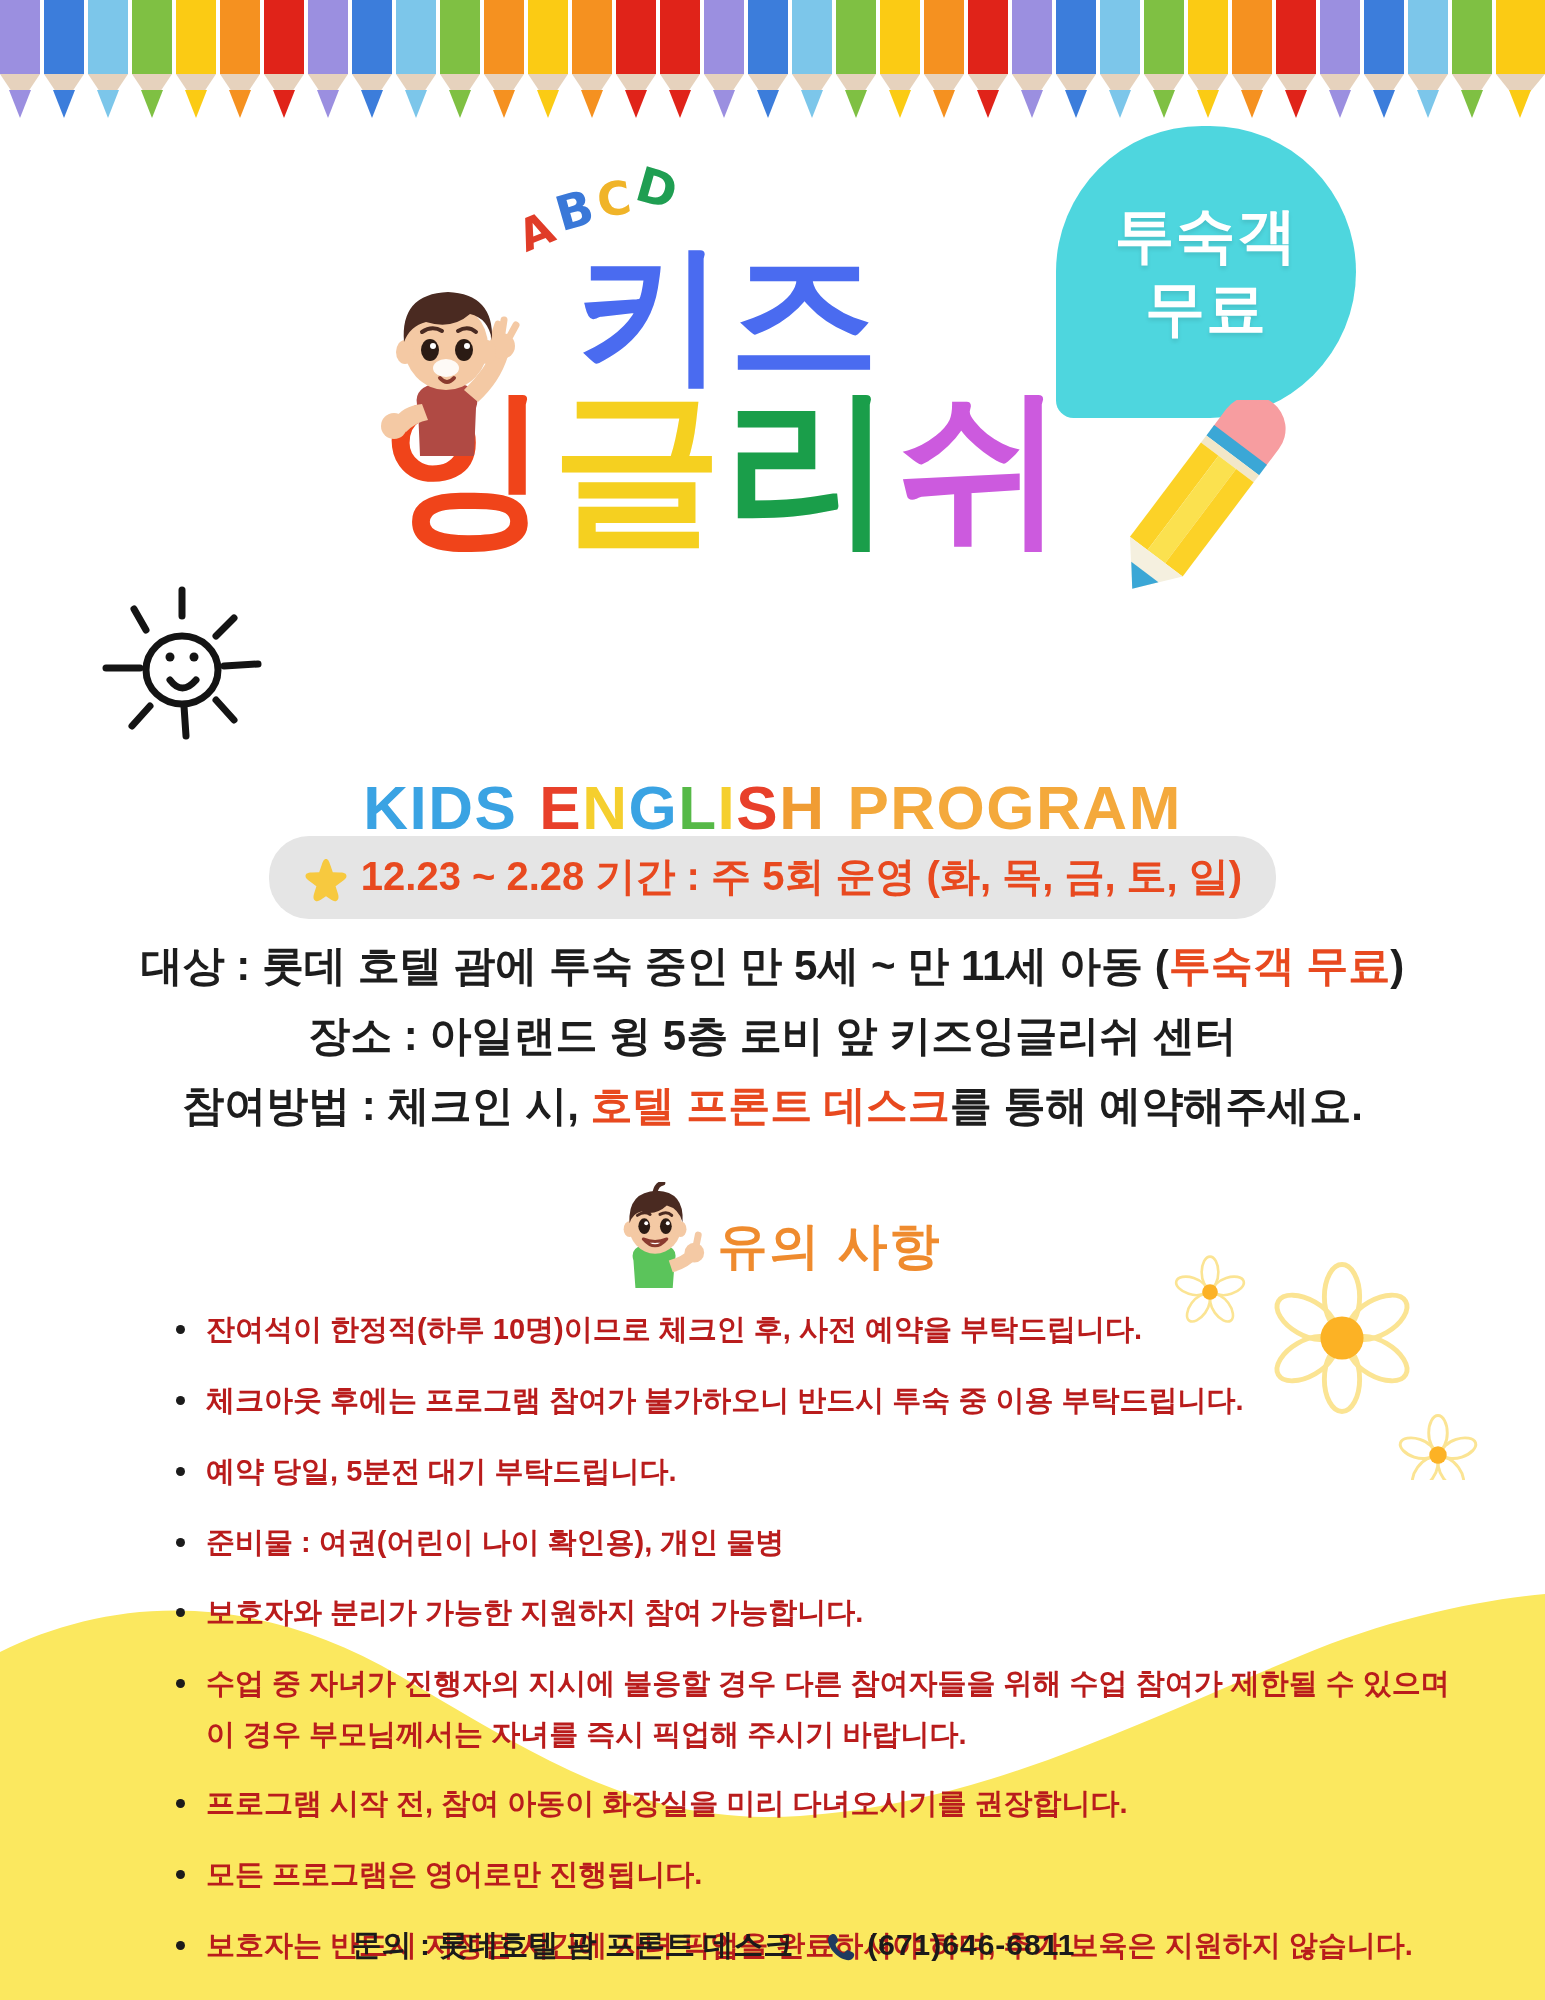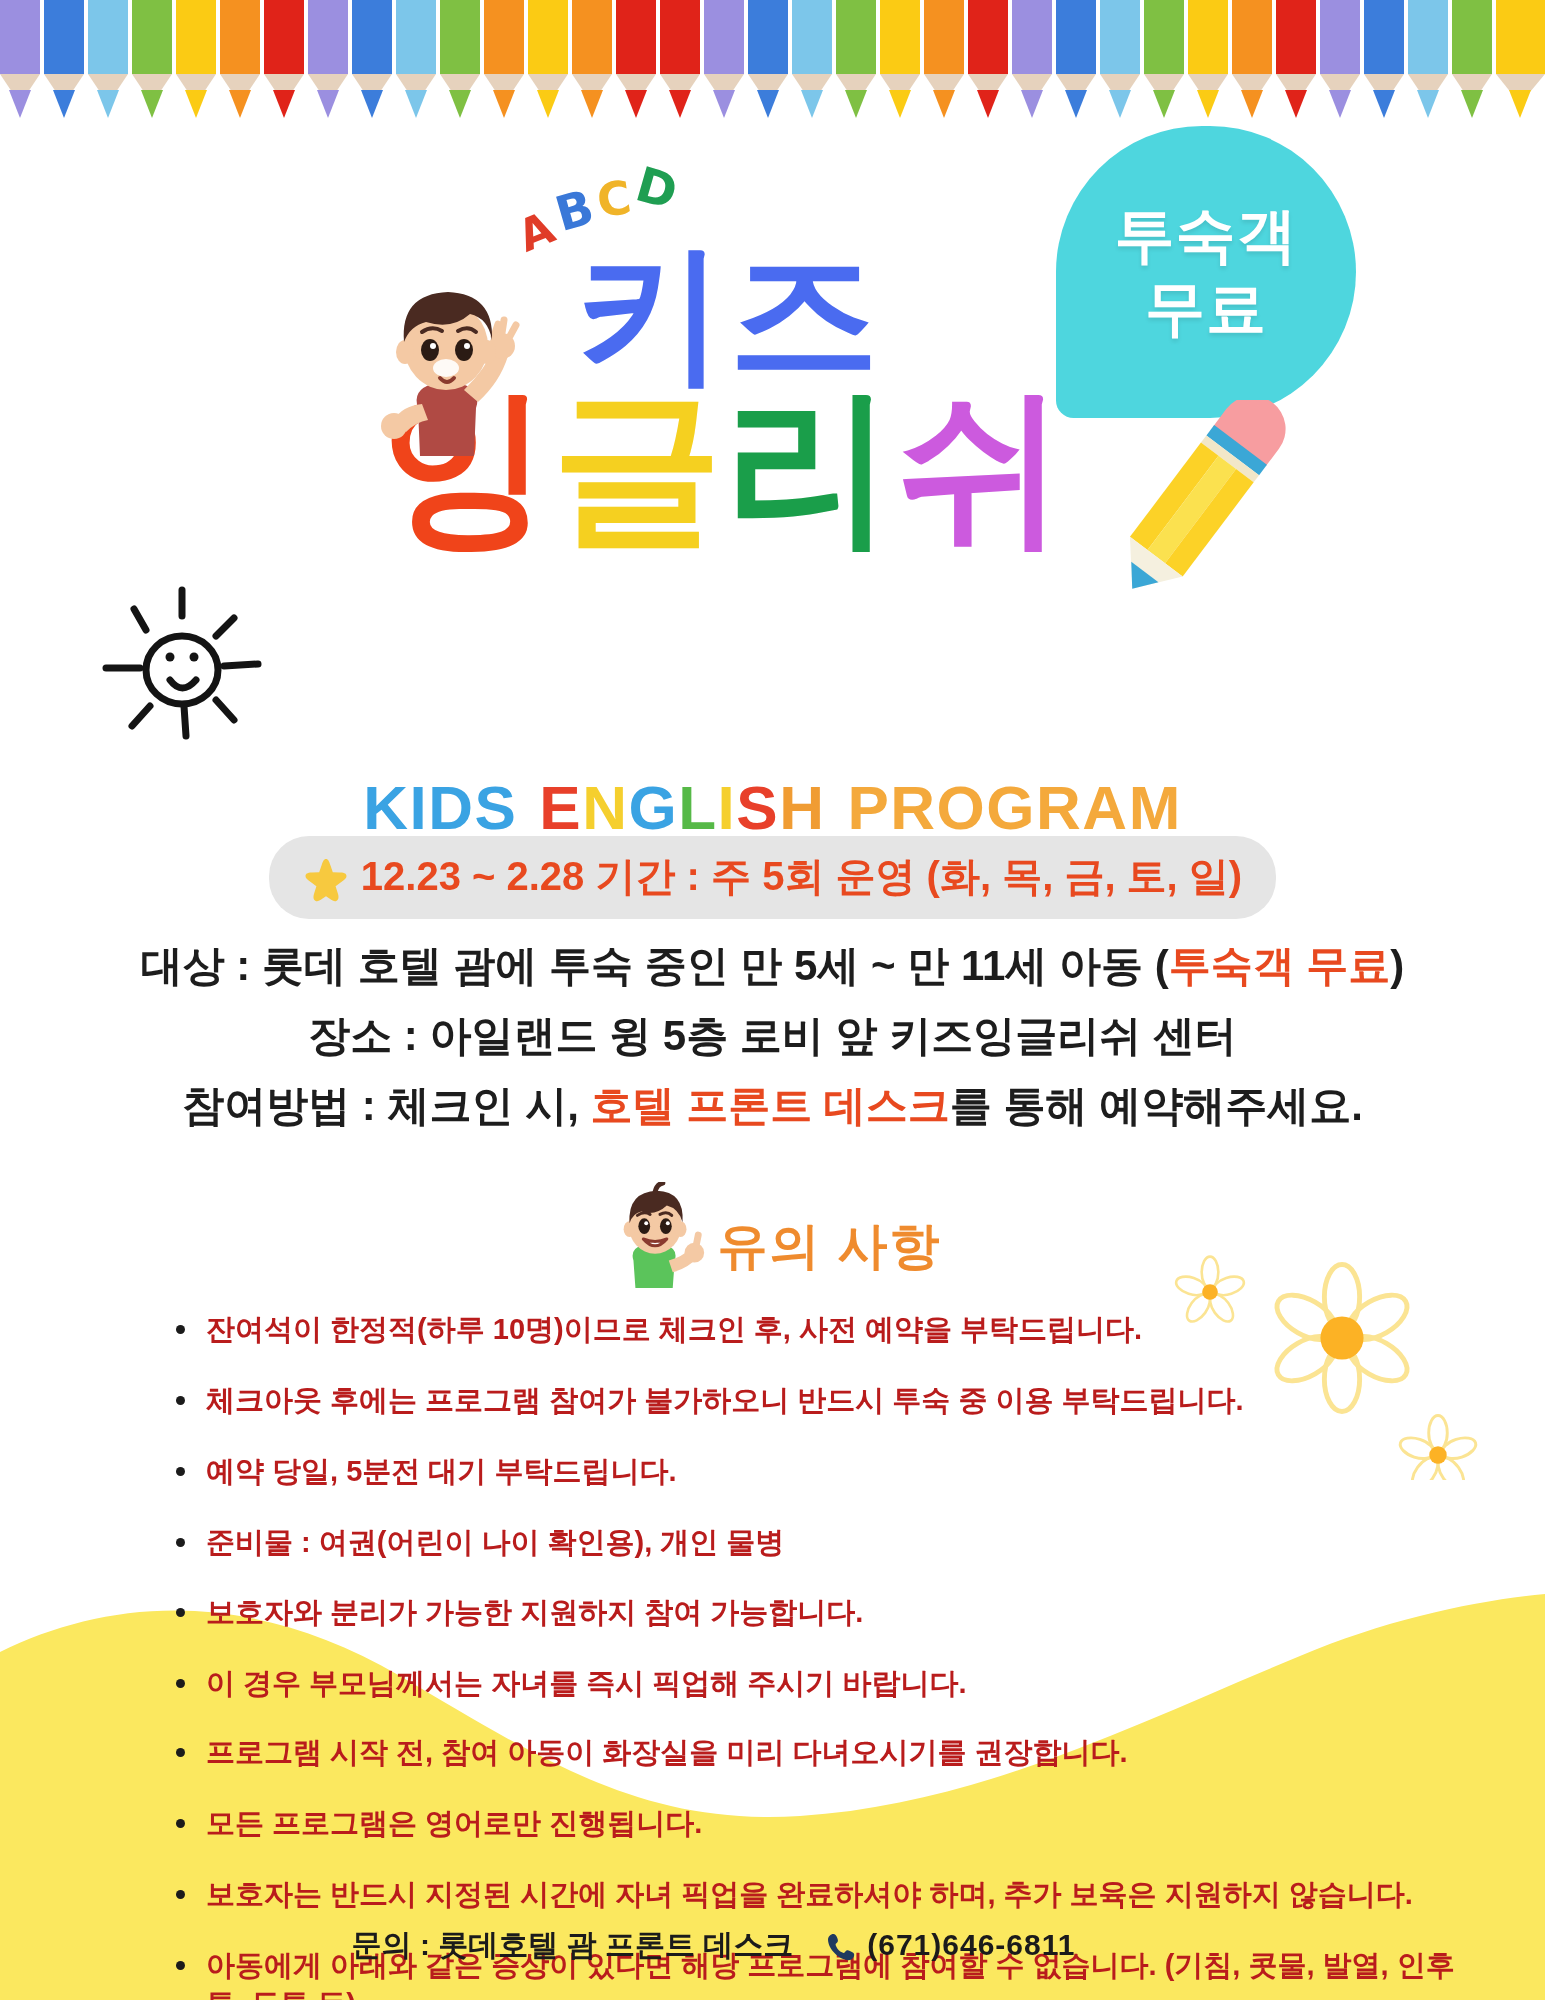--- a/index.html
+++ b/index.html
@@ -535,20 +535,21 @@
     <div class="bullet">
       <span class="cont">예약 당일,  5분전 대기 부탁드립니다.</span>
     </div>
     <div class="bullet">
       <span class="cont">준비물 : 여권(어린이 나이 확인용), 개인 물병</span>
     </div>
     <div class="bullet">
       <span class="cont">보호자와 분리가 가능한 지원하지 참여 가능합니다.</span>
     </div>
     <div class="bullet" style="margin-bottom:30px">
+      <span class="cont">수업 중 자녀가 진행자의 지시에 불응할 경우 다른 참여자들을 위해 수업 참여가 제한될 수 있으며</span>
       <span class="cont" style="margin-top:12px">이 경우 부모님께서는 자녀를 즉시 픽업해 주시기 바랍니다.</span>
     </div>
     <div class="bullet">
       <span class="cont">프로그램 시작 전, 참여 아동이 화장실을 미리 다녀오시기를 권장합니다.</span>
     </div>
     <div class="bullet">
       <span class="cont">모든 프로그램은 영어로만 진행됩니다.</span>
     </div>
     <div class="bullet">
       <span class="cont">보호자는 반드시 지정된 시간에 자녀 픽업을 완료하셔야 하며, 추가 보육은 지원하지 않습니다.</span>

